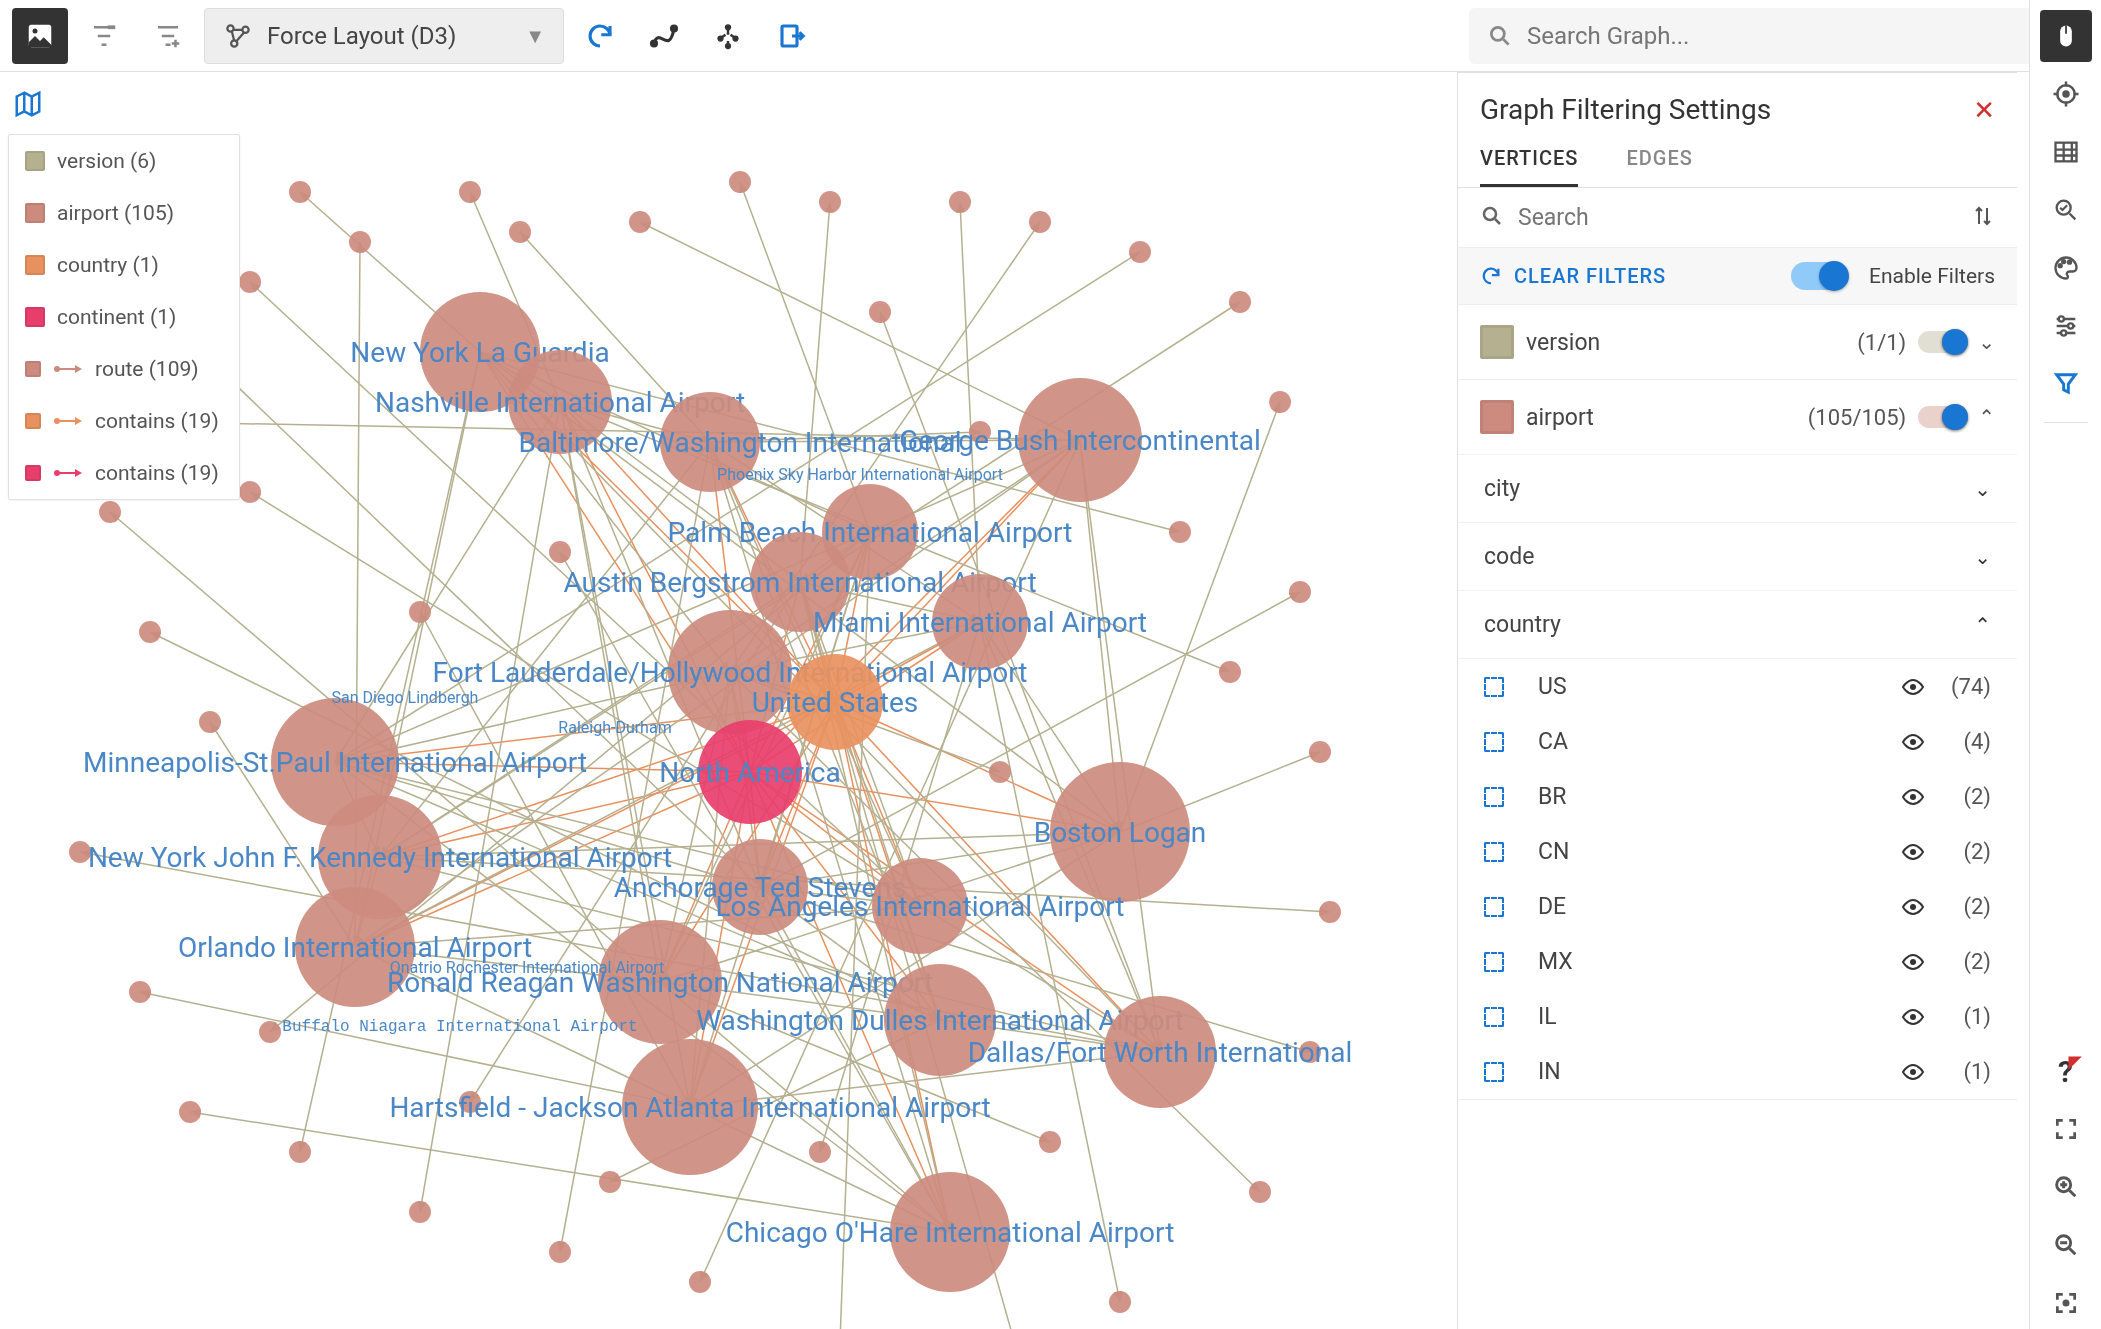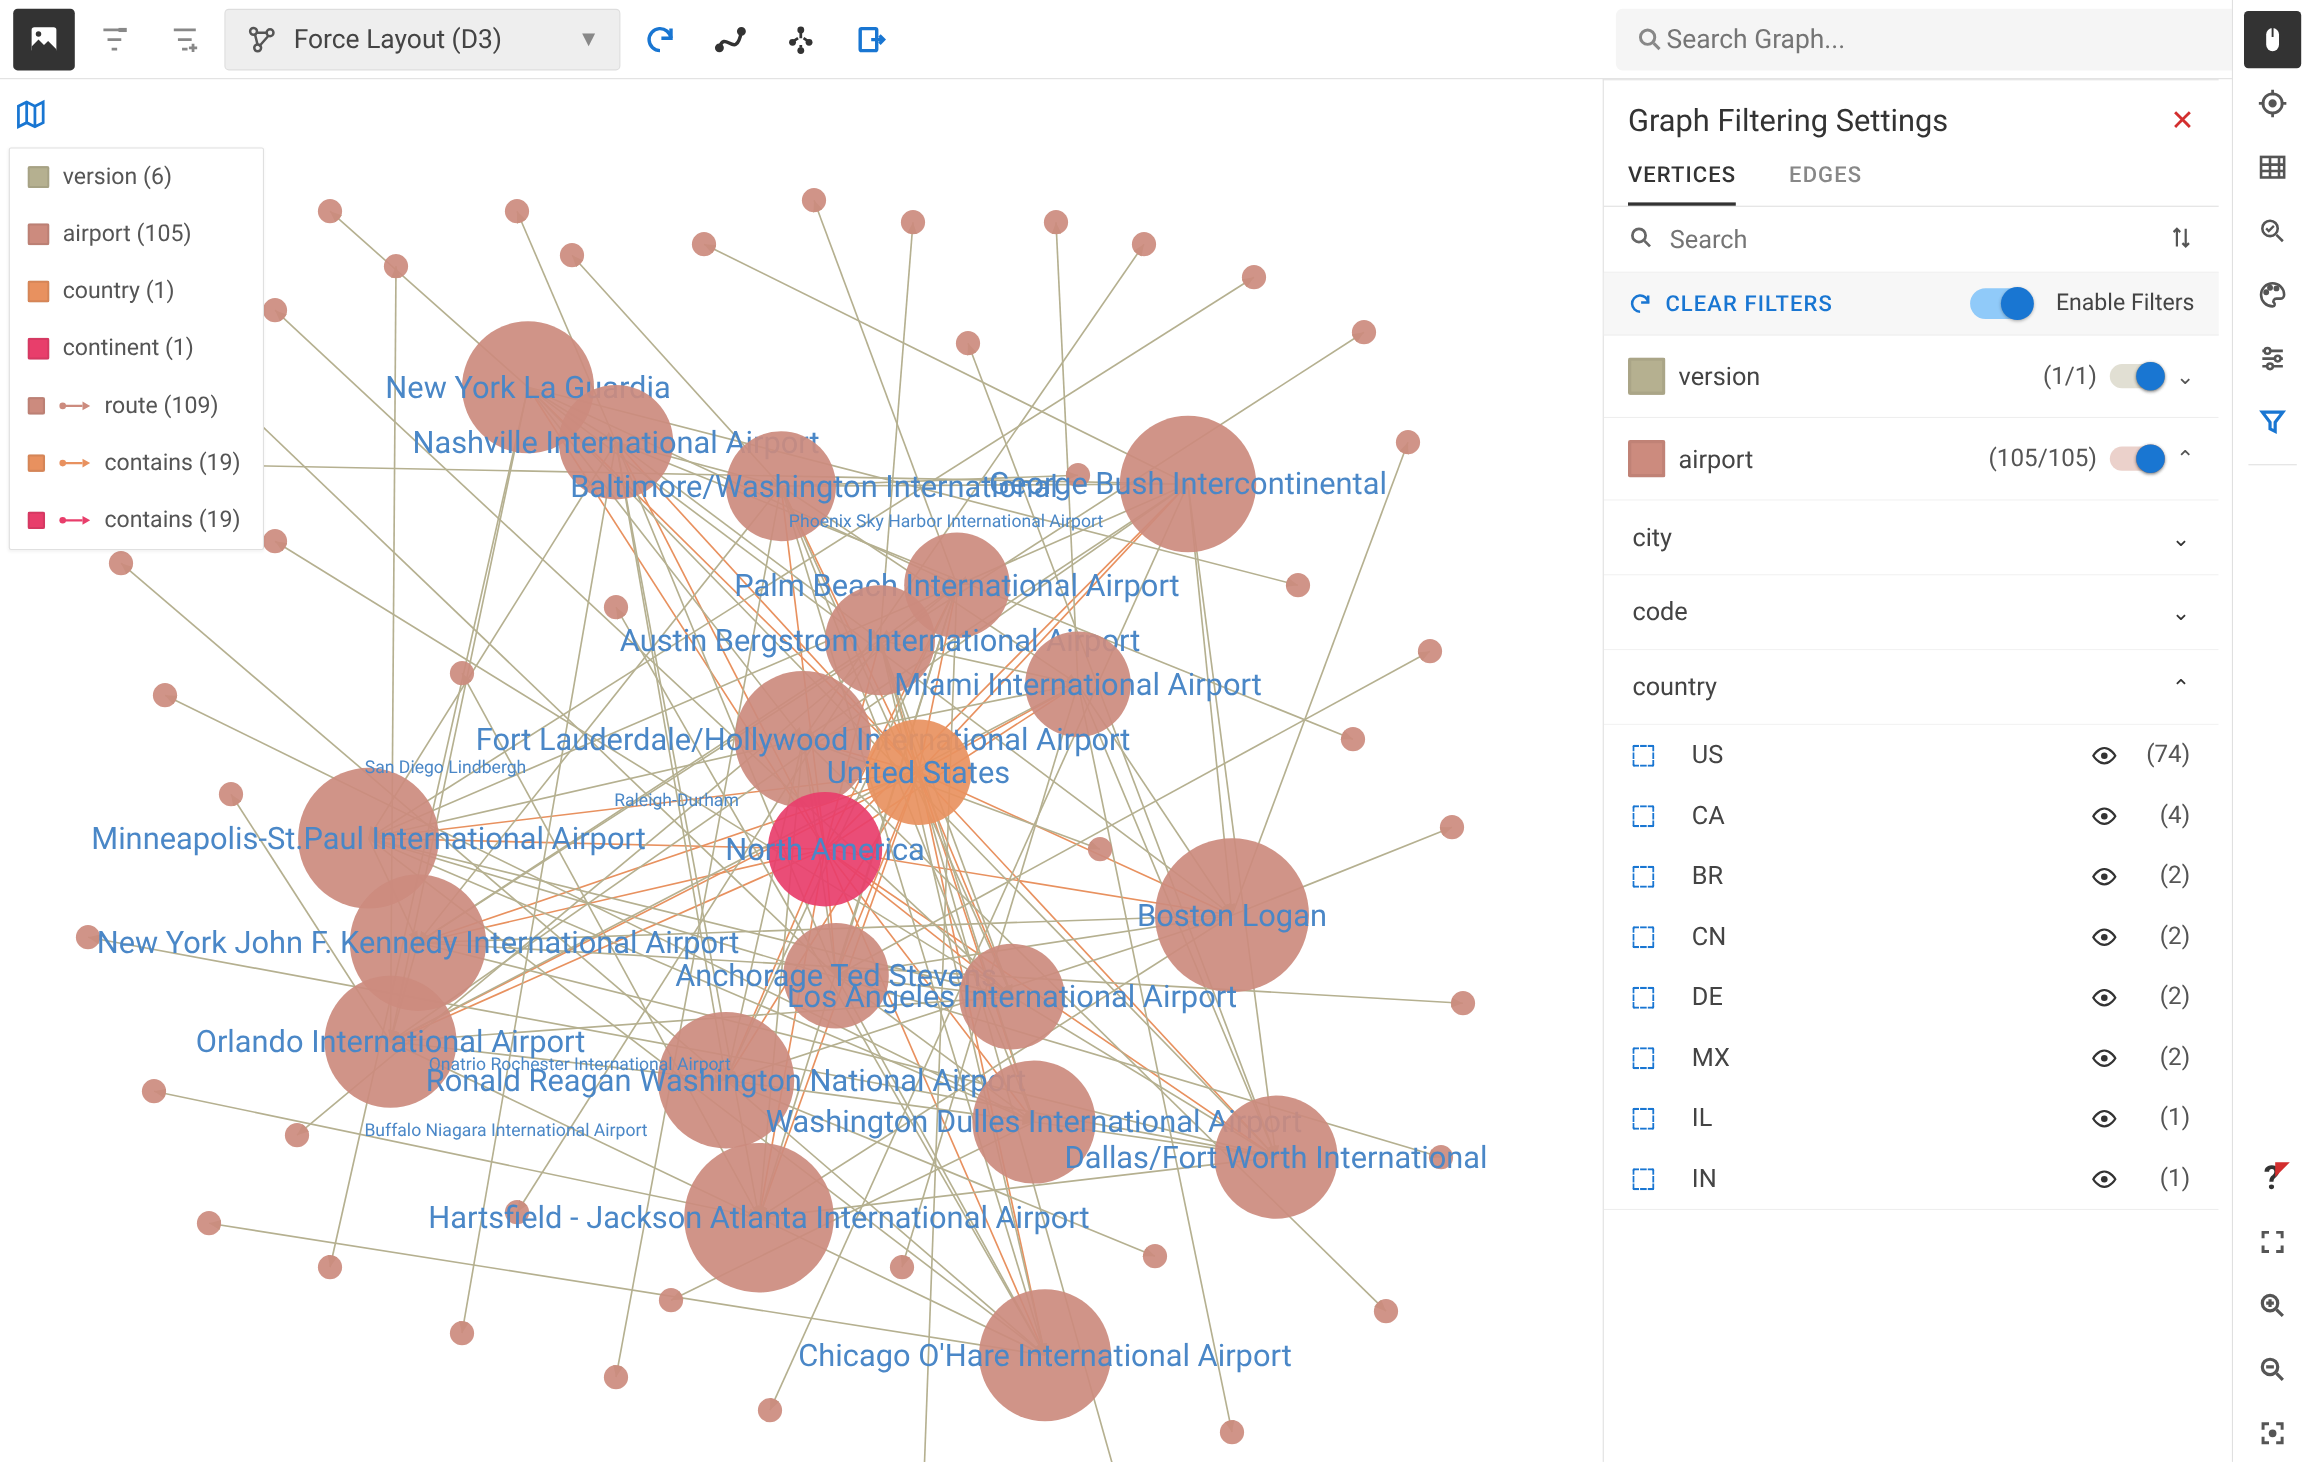--- a/index.html
+++ b/index.html
@@ -4,21 +4,21 @@
 <style>
 *{box-sizing:border-box;margin:0;padding:0;font-family:Roboto,Arial,sans-serif}
 body{width:2101px;height:1329px;overflow:hidden;background:#fff;position:relative;font-size:20px;color:#333}
 .toolbar{height:72px;border-bottom:1px solid #e0e0e0;display:flex;align-items:center;padding:0 12px;gap:8px}
 .tb-btn{width:56px;height:56px;display:flex;align-items:center;justify-content:center;border-radius:4px;cursor:pointer}
 .tb-ic{width:30px;height:30px}
 .layout-sel{display:flex;align-items:center;background:#eeeeee;border:1px solid #ddd;border-radius:4px;height:56px;padding:0 18px;gap:14px;min-width:360px;cursor:pointer}
 .layout-sel svg{width:30px;height:30px}
 .layout-sel .lbl{font-size:24px;color:#444;flex:1}
 .layout-sel .dd{color:#888}
-.search-wrap{margin-left:auto;display:flex;align-items:center;background:#f5f5f5;border-radius:6px;height:56px;padding:0 18px;width:620px;gap:2px}
+.search-wrap{margin-left:auto;display:flex;align-items:center;background:#f5f5f5;border-radius:6px;height:56px;padding:0 18px;width:620px;gap:14px}
 .search-wrap input{flex:1;border:0;background:transparent;font-size:24px;color:#444;outline:none}
 .search-wrap .dd{color:#888}
 .main{position:absolute;top:72px;left:0;right:72px;bottom:0}
 .legend{position:absolute;top:12px;left:8px;z-index:5}
 .legend-ic{width:40px;height:40px;display:flex;align-items:center;justify-content:center;cursor:pointer;margin-bottom:10px}
 .legend-box{background:#fff;border:1px solid #e0e0e0;border-radius:2px;box-shadow:0 1px 3px rgba(0,0,0,0.05)}
 .lg-row{display:flex;align-items:center;gap:12px;padding:14px 20px 14px 16px;font-size:21px;color:#555;cursor:pointer}
 .lg-sw{width:20px;height:20px;border-radius:2px;border:2px solid rgba(0,0,0,0.08)}
 .graph{position:absolute;inset:0}
 .settings{position:absolute;top:72px;right:84px;width:560px;bottom:0;background:#fff;border-left:1px solid #e0e0e0;border-top:1px solid #e0e0e0;z-index:8;display:flex;flex-direction:column}
@@ -508,21 +508,21 @@
       <div class="node" style="left: 1160px; top: 980px; width: 112px; height: 112px; background: rgb(204, 139, 126); opacity: 0.92;"></div>
       <div class="nlbl" style="left: 1160px; top: 980px;">Dallas/Fort Worth International</div>
       <div class="node" style="left: 690px; top: 1035px; width: 136px; height: 136px; background: rgb(204, 139, 126); opacity: 0.92;"></div>
       <div class="nlbl" style="left: 690px; top: 1035px;">Hartsfield - Jackson Atlanta International Airport</div>
       <div class="node" style="left: 950px; top: 1160px; width: 120px; height: 120px; background: rgb(204, 139, 126); opacity: 0.92;"></div>
       <div class="nlbl" style="left: 950px; top: 1160px;">Chicago O'Hare International Airport</div>
       <div class="nlbl sm" style="left: 860px; top: 402px;">Phoenix Sky Harbor International Airport</div>
       <div class="nlbl sm" style="left: 405px; top: 625px;">San Diego Lindbergh</div>
       <div class="nlbl sm" style="left: 615px; top: 655px;">Raleigh-Durham</div>
       <div class="nlbl sm" style="left: 527px; top: 895px;">Onatrio Rochester International Airport</div>
-      <div class="nlbl sm" style="left: 460px; top: 955px;">Buffalo Niagara International Airport</div>
+      <div class="nlbl sm" style="left: 460px; top: 955px; font-family: Liberation Mono, monospace;">Buffalo Niagara International Airport</div>
       <div class="node" style="left: 835px; top: 630px; width: 96px; height: 96px; background: rgb(232, 145, 95); opacity: 0.92;"></div>
       <div class="nlbl" style="left: 835px; top: 630px;">United States</div>
       <div class="node" style="left: 750px; top: 700px; width: 104px; height: 104px; background: rgb(232, 62, 107); opacity: 0.92;"></div>
       <div class="nlbl" style="left: 750px; top: 700px;">North America</div>
     </div>
 </div>
 
 <div class="settings">
   <div class="st-head">
     <span class="ttl">Graph Filtering Settings</span>

